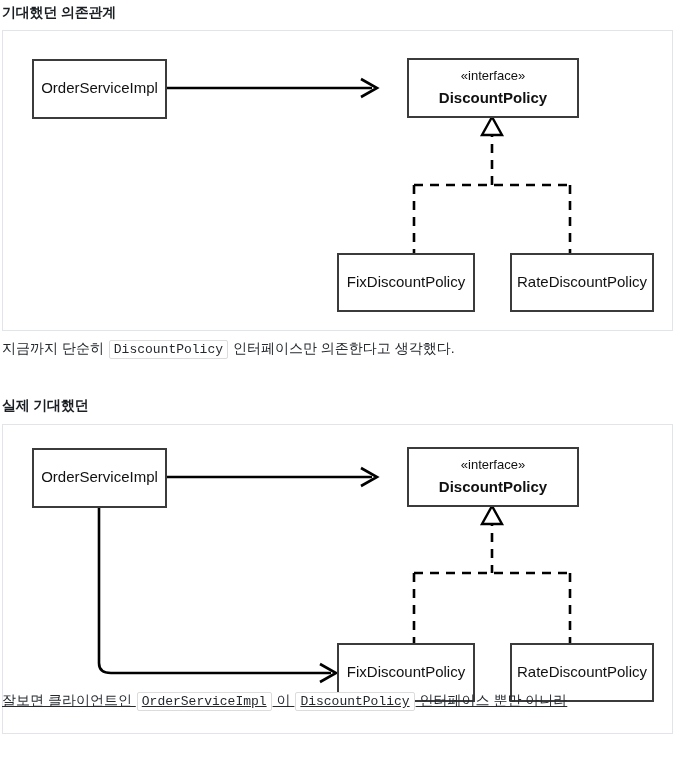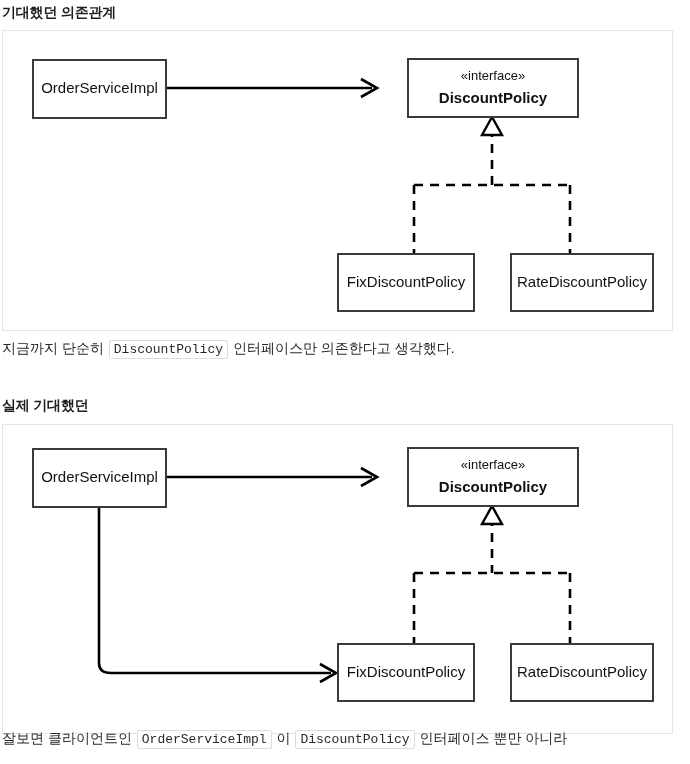--- a/index.html
+++ b/index.html
@@ -55,21 +55,21 @@
   
   .caption {
     position: absolute;
     left: 2px;
     font-size: 14px;
     color: #24292e;
     line-height: 16px;
     white-space: nowrap;
   }
   #caption-expected { top: 340px; }
-  #caption-actual   { top: 730px; }
+  #caption-actual   { top: 692px; text-decoration: underline; }
 
   .code-inline {
     font-family: "Liberation Mono", "DejaVu Sans Mono", monospace;
     font-size: 13px;
     background: #ffffff;
     border: 1px solid #dcdcdc;
     border-radius: 2px;
     padding: 1px 4px;
     margin: 0 1px;
     color: #24292e;

